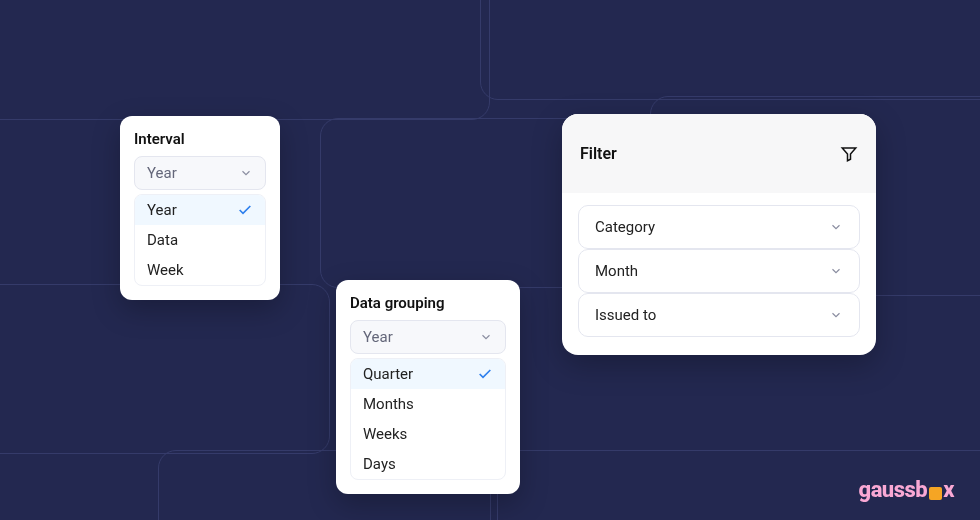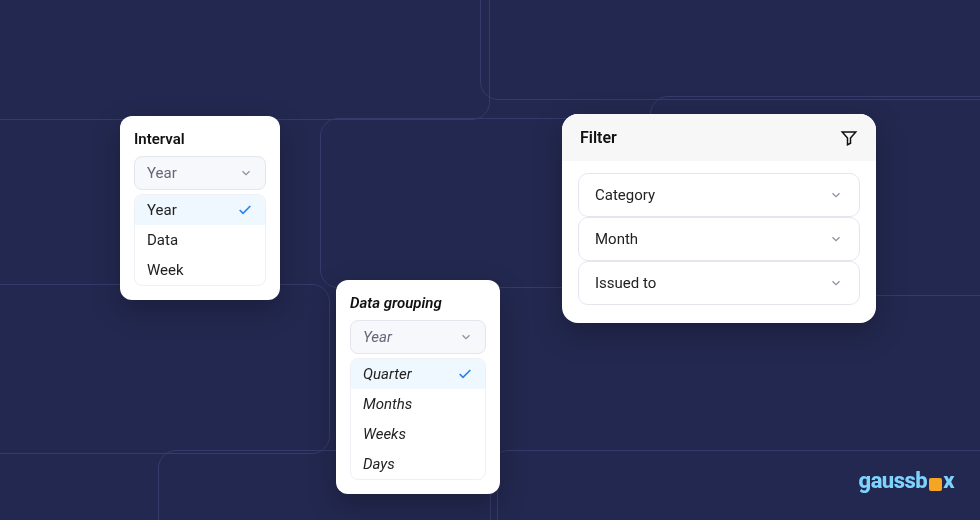--- a/index.html
+++ b/index.html
@@ -78,21 +78,21 @@
     .filter-panel {
       position: absolute;
       background: #fff;
       border-radius: 16px;
       width: 314px;
       box-shadow: 0 10px 30px rgba(0,0,0,0.25);
       overflow: hidden;
     }
     .filter-header {
       background: #f7f7f8;
-      padding: 14px 18px;
+      padding: 30px 18px;
       display: flex;
       align-items: center;
       justify-content: space-between;
     }
     .filter-title {
       font-size: 16px;
       font-weight: 600;
       color: #111;
     }
     .filter-body {
@@ -110,22 +110,22 @@
       justify-content: space-between;
       font-size: 15px;
       color: #222;
       cursor: pointer;
     }
 
     
     .logo {
       position: absolute;
       right: 26px;
-      bottom: 27px;
-      color: #7dd3fc;
+      bottom: 18px;
+      color: #f9a8d4;
       font-size: 22px;
       font-weight: 800;
       letter-spacing: -0.5px;
       display: flex;
       align-items: center;
     }
     .logo .accent {
       display: inline-block;
       width: 13px;
       height: 13px;
@@ -164,21 +164,21 @@
     </div>
     <div class="option">
       <span>Data</span>
     </div>
     <div class="option">
       <span>Week</span>
     </div>
   </div>
 </div>
 
-<div class="card" style="left:336px; top:248px; width:164px;font-style:italic;">
+<div class="card" style="left:336px; top:248px; width:184px;">
   <div class="card-title">Data grouping</div>
   <div class="select-closed">
     <span>Year</span>
     <svg class="chev" viewBox="0 0 24 24" fill="none" stroke="currentColor" stroke-width="2">
         <polyline points="6 9 12 15 18 9"></polyline>
       </svg>
   </div>
   <div class="options">
     <div class="option selected">
       <span>Quarter</span>

